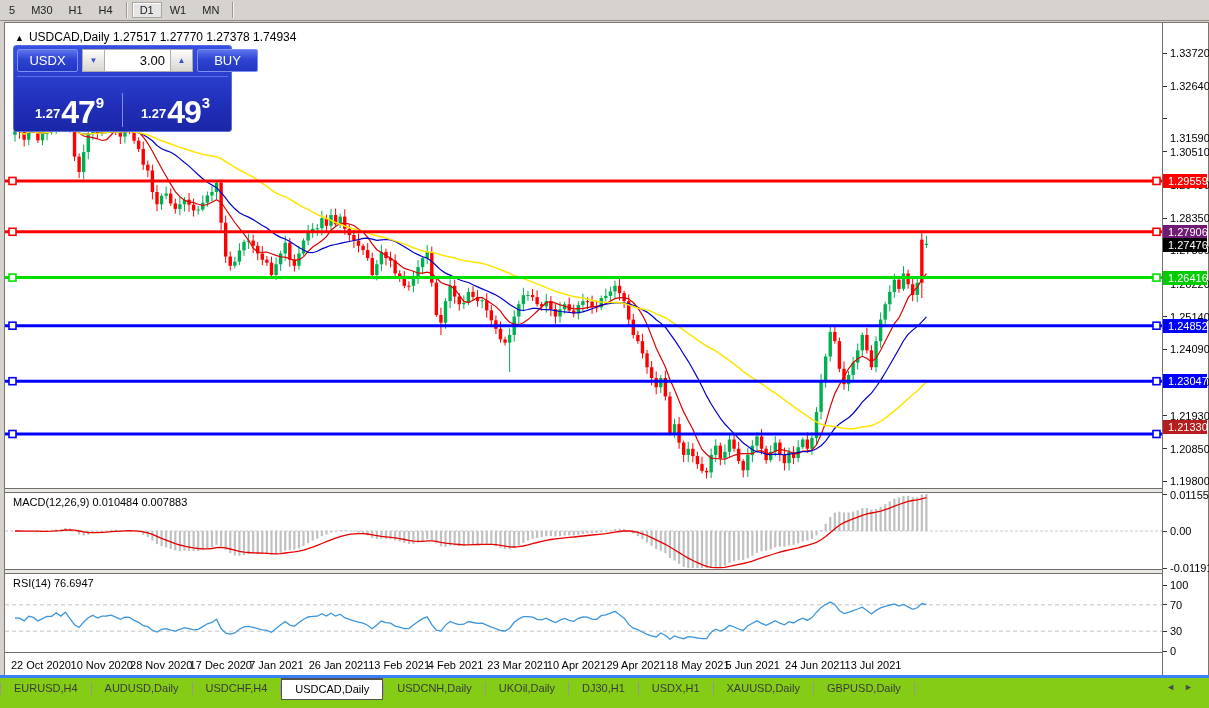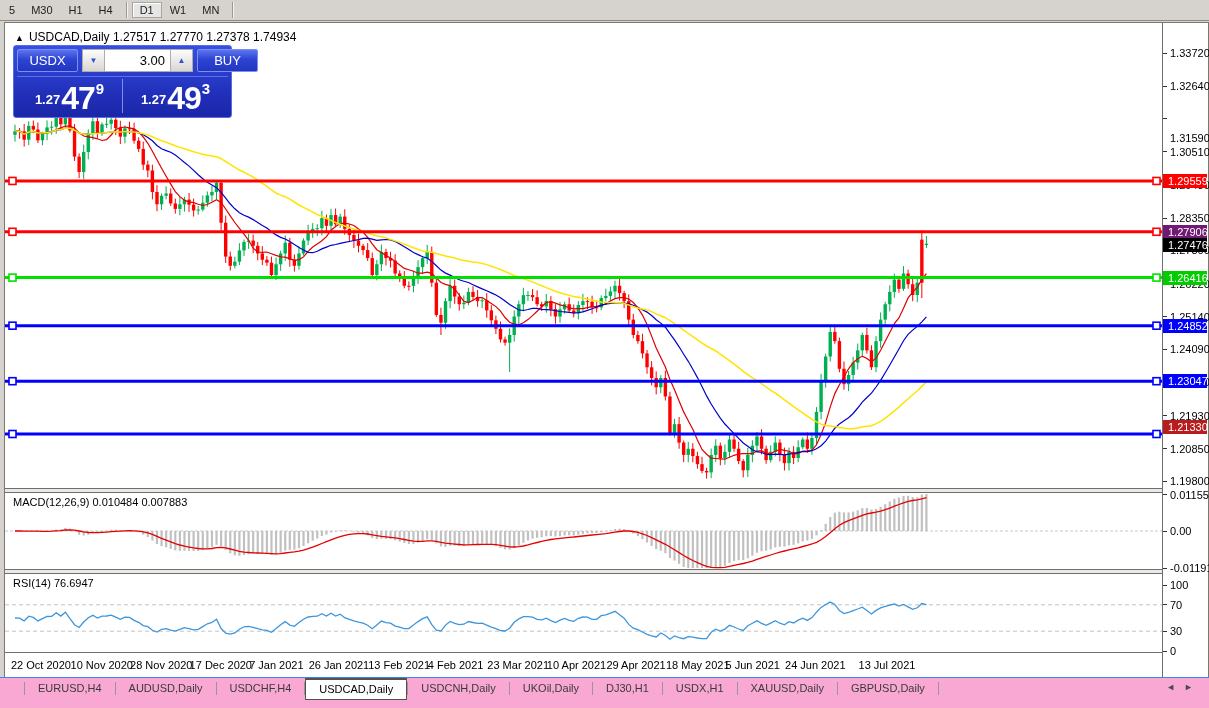--- a/index.html
+++ b/index.html
@@ -35,29 +35,29 @@
     padding:3px 3px 4px;box-sizing:border-box;}
   .tp-row1{display:flex;align-items:stretch;height:23px;}
   .btn-trade{flex:0 0 59px;display:flex;align-items:center;justify-content:center;color:#fff;
     font-size:13px;background:linear-gradient(#5d74ee,#2d44d2 45%,#2236c0);
     border:1px solid #7d8ff2;border-radius:2px;cursor:default;}
   .tp-mid{flex:1;display:flex;align-items:stretch;justify-content:center;margin:0 4px;}
   .spin-btn{width:21px;background:linear-gradient(#fdfdfd,#d8d6d2);border:1px solid #b0ada8;
     display:flex;align-items:center;justify-content:center;color:#3050d0;font-size:8px;}
   .vol-input{width:60px;border:1px solid #b0ada8;border-left:none;border-right:none;text-align:right;
     font-size:13px;padding:0 5px 0 0;font-family:"Liberation Sans",sans-serif;outline:none;}
-  .tp-prices{display:flex;margin-top:4px;border-top:1px solid #5d6fe8;padding-top:2px;}
+  .tp-prices{display:flex;margin-top:4px;border-top:1px solid #5d6fe8;padding-top:16px;}
   .tp-half{flex:1;display:flex;align-items:flex-end;justify-content:center;color:#fff;padding:1px 0 2px;}
   .tp-half.sell-side{border-right:1px solid #7e8ef0;}
   .p-small{font-size:13px;font-weight:bold;margin:0 1px 4px 0;}
   .p-big{font-size:32px;font-weight:bold;line-height:0.82;letter-spacing:-1px;}
   .p-sup{font-size:15px;font-weight:bold;margin:0 0 14px 1px;}
   
-  .tabbar{position:absolute;left:0;right:0;bottom:0;height:30px;background:#f9a8d4;
-    border-top:1px solid #3b82f6;display:flex;align-items:flex-start;padding-left:24px;}
+  .tabbar{position:absolute;left:0;right:0;bottom:0;height:30px;background:#84cc16;
+    border-top:3px solid #3b82f6;display:flex;align-items:flex-start;padding-left:0;}
   .tab{height:20px;line-height:20px;padding:0 13px;color:#3a3a3a;white-space:nowrap;}
   .tab.active{background:#fff;border:1px solid #55524d;border-top-width:2px;color:#000;
     height:19px;line-height:18px;margin-top:0;}
   .tab-sep{width:1px;height:13px;background:#9a968f;margin-top:4px;}
   .tab-nav{margin-left:auto;display:flex;gap:9px;padding:4px 16px 0 0;color:#4a4a4a;font-size:9px;}
   svg{display:block;}
 </style>
 </head>
 <body>
 
@@ -749,21 +749,21 @@
           <div class="date-label" style="left: 244.16px;">7 Jan 2021</div>
           <div class="date-label" style="left: 303.7px;">26 Jan 2021</div>
           <div class="date-label" style="left: 363.24px;">13 Feb 2021</div>
           <div class="date-label" style="left: 422.78px;">4 Feb 2021</div>
           <div class="date-label" style="left: 482.32px;">23 Mar 2021</div>
           <div class="date-label" style="left: 541.86px;">10 Apr 2021</div>
           <div class="date-label" style="left: 601.4px;">29 Apr 2021</div>
           <div class="date-label" style="left: 660.94px;">18 May 2021</div>
           <div class="date-label" style="left: 720.48px; text-align: right;">5 Jun 2021</div>
           <div class="date-label" style="left: 780.02px;">24 Jun 2021</div>
-          <div class="date-label" style="left: 839.56px; padding-left: 14px;">13 Jul 2021</div>
+          <div class="date-label" style="left: 839.56px;">13 Jul 2021</div>
         </div>
     </div>
     <div class="price-axis" id="price-axis">
         <div class="axis-dash" style="top: 29.5px;"></div>
         <div class="axis-label" style="top: 24px;">1.33720</div>
         <div class="axis-dash" style="top: 62.71px;"></div>
         <div class="axis-label" style="top: 57.21px;">1.32640</div>
         <div class="axis-dash" style="top: 94.9975px;"></div>
         <div class="axis-label" style="top: 89.4975px; margin-top: 20px;">1.31590</div>
         <div class="axis-dash" style="top: 128.208px;"></div>

